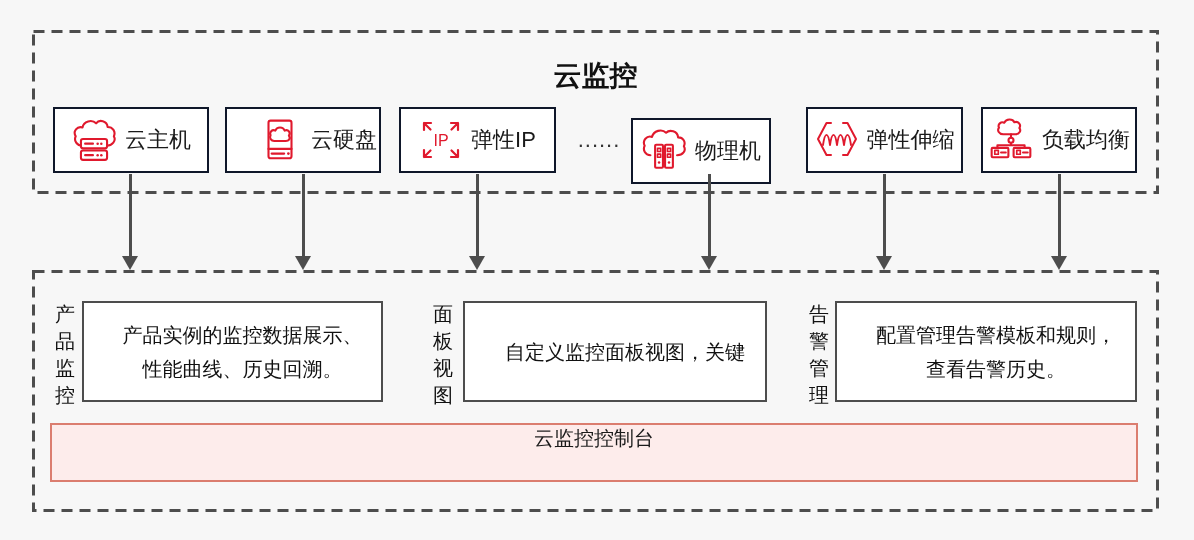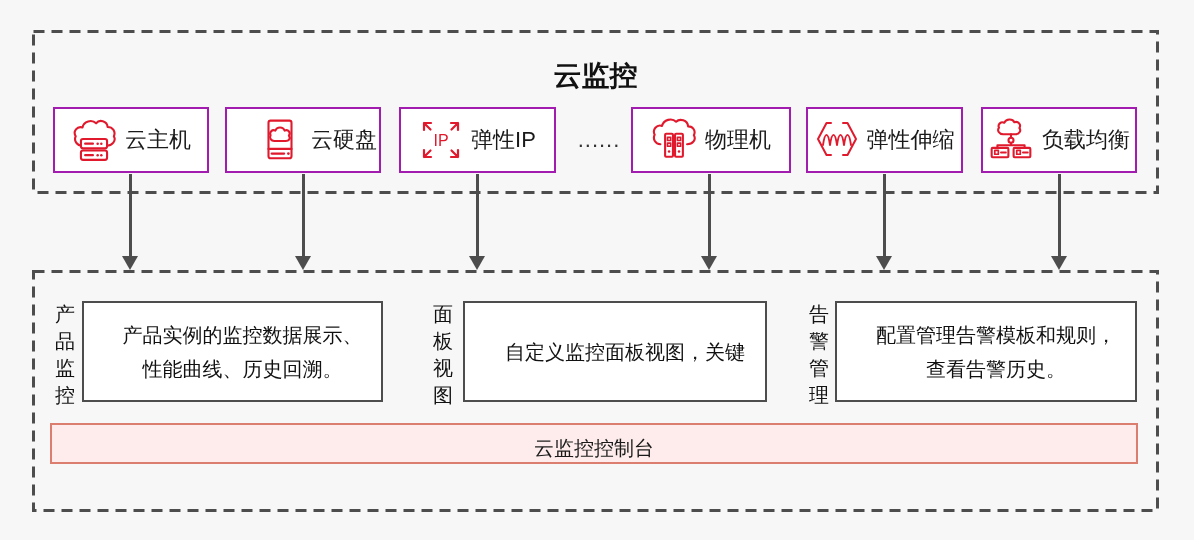--- a/index.html
+++ b/index.html
@@ -25,21 +25,21 @@
     font-size: 28px;
     font-weight: bold;
     color: #111111;
   }
 
   .node-box {
     position: absolute;
     top: 107px;
     height: 66px;
     background: #ffffff;
-    border: 2px solid #a21caf;
+    border: 2px solid #0f172a;
     display: flex;
     align-items: center;
     justify-content: center;
     gap: 8px;
   }
   .node-box .icon { display: flex; align-items: center; justify-content: flex-end; }
   .node-label {
     font-size: 22px;
     color: #1a1a1a;
     white-space: nowrap;
@@ -93,25 +93,25 @@
     font-size: 20px;
     color: #111111;
     line-height: 34px;
     text-align: center;
     padding-left: 20px;
   }
 
   .console-bar {
     position: absolute;
     left: 50px; top: 423px;
-    width: 1088px; height: 41px;
+    width: 1088px; height: 59px;
     background: #fdeceb;
     border: 2px solid #db7d6f;
     display: flex;
-    align-items: flex-end;
+    align-items: flex-start;
     justify-content: center;
     font-size: 20px;
     color: #1a1a1a;
   }
 </style>
 </head>
 <body>
 
 <div id="canvas">
 
@@ -159,21 +159,21 @@
         <path d="M5,32 V39 H12 M5,39 L11.5,32.5"></path>
         <path d="M39,32 V39 H32 M39,39 L32.5,32.5"></path>
         <text x="22" y="28" text-anchor="middle" font-size="16" font-family="Liberation Sans, sans-serif" fill="#E0192D" stroke="none">IP</text>
       </svg>
     </span>
     <span class="node-label">弹性IP</span>
   </div>
 
   <div class="ellipsis">......</div>
 
-  <div class="node-box" style="left:631px;width:160px;">
+  <div class="node-box" style="left:631px;width:140px;margin-top:11px;">
     <span class="icon">
       <svg width="46" height="46" viewBox="0 0 44 44" fill="none" stroke="#E0192D" stroke-width="2" stroke-linecap="round" stroke-linejoin="round">
         <path d="M 9,26 C 4,26 1.5,21 3.5,17 C 1,12 5.5,7 10.5,8.5 C 12,2.5 20,0.5 24,4.5 C 27.5,1 35,3 35.5,9 C 40.5,9 43,13.5 41,17.5 C 43.5,21.5 40,26 34.5,26"></path>
         <rect x="13.5" y="16" width="7.5" height="22" rx="1" fill="#ffffff"></rect>
         <rect x="23" y="16" width="7.5" height="22" rx="1" fill="#ffffff"></rect>
         <rect x="15.8" y="19.5" width="3" height="3" stroke-width="1.6"></rect>
         <rect x="15.8" y="25" width="3" height="3" stroke-width="1.6"></rect>
         <circle cx="17.3" cy="33" r="1.2" fill="#E0192D" stroke="none"></circle>
         <rect x="25.3" y="19.5" width="3" height="3" stroke-width="1.6"></rect>
         <rect x="25.3" y="25" width="3" height="3" stroke-width="1.6"></rect>

